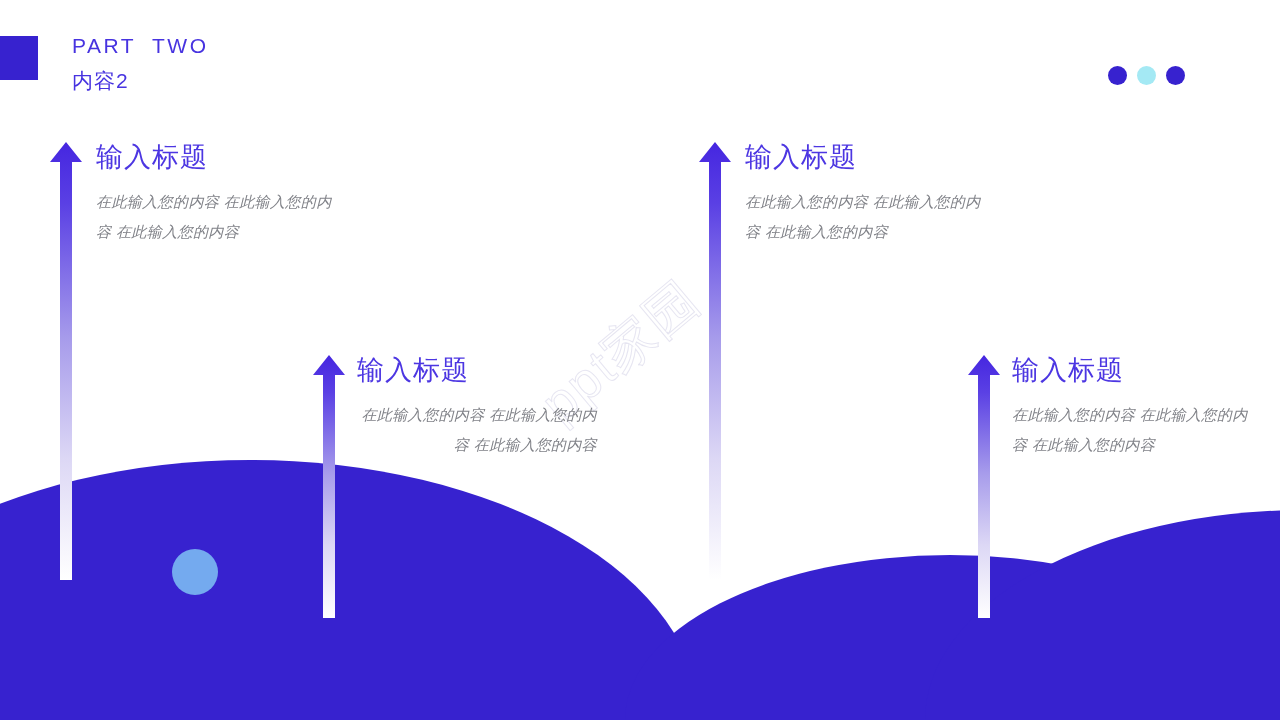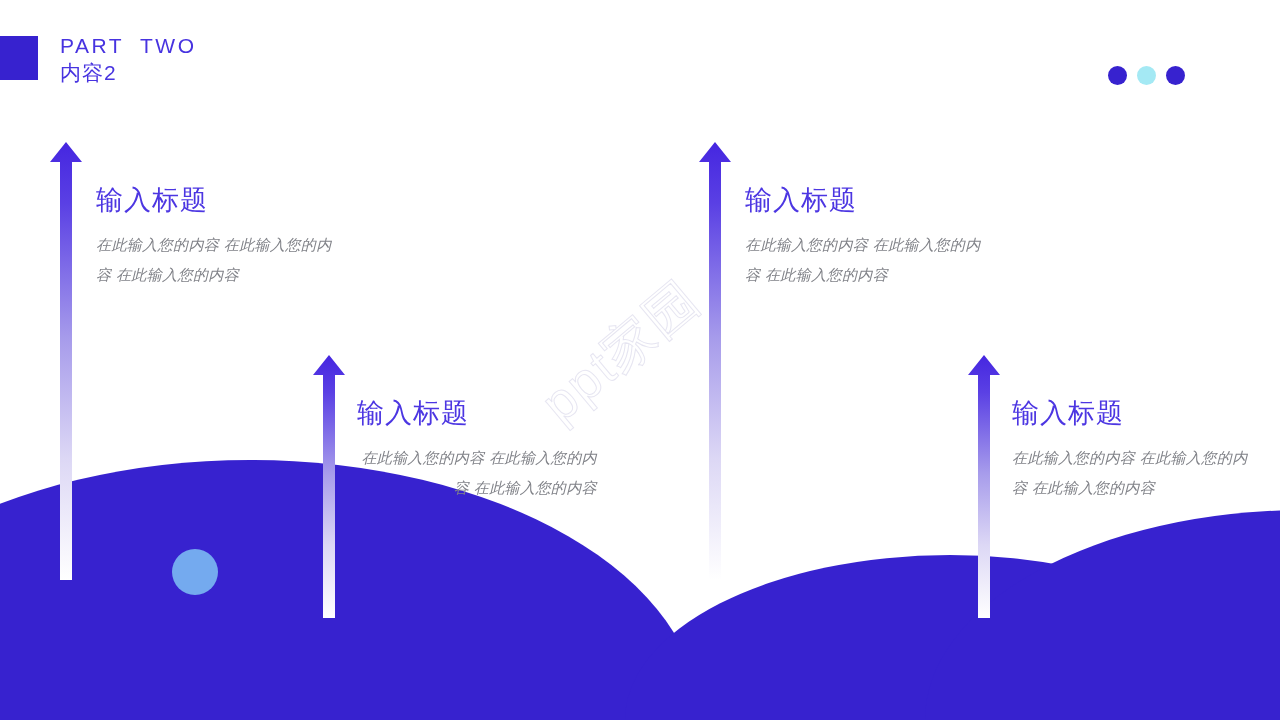--- a/index.html
+++ b/index.html
@@ -22,37 +22,37 @@
   #header-accent-bar {
     position: absolute;
     left: 0;
     top: 36px;
     width: 38px;
     height: 44px;
     background: #3722cf;
   }
   #header-text {
     position: absolute;
-    left: 60px;
+    left: 72px;
     top: 34px;
     line-height: 1.18;
   }
   #header-title-en {
     font-size: 21px;
     letter-spacing: 2.5px;
     color: #4733e0;
     white-space: pre;
     display: block;
   }
   #header-title-cn {
     font-size: 21px;
     letter-spacing: 1px;
     color: #4733e0;
     display: block;
-    margin-top: 2px;
+    margin-top: 10px;
   }
 
   
   #header-dots {
     position: absolute;
     right: 95px;
     top: 66px;
     display: flex;
     gap: 10px;
     align-items: center;
@@ -128,21 +128,20 @@
   .block {
     position: absolute;
   }
   .arrow {
     position: absolute;
     left: 0;
     top: 0;
   }
   .block-body {
     position: absolute;
-    margin-top: 43px;
   }
   .block-title {
     font-size: 27px;
     color: #4c36e2;
     letter-spacing: 1px;
     margin: 0 0 14px 0;
     line-height: 1.1;
     white-space: nowrap;
   }
   .block-desc {

